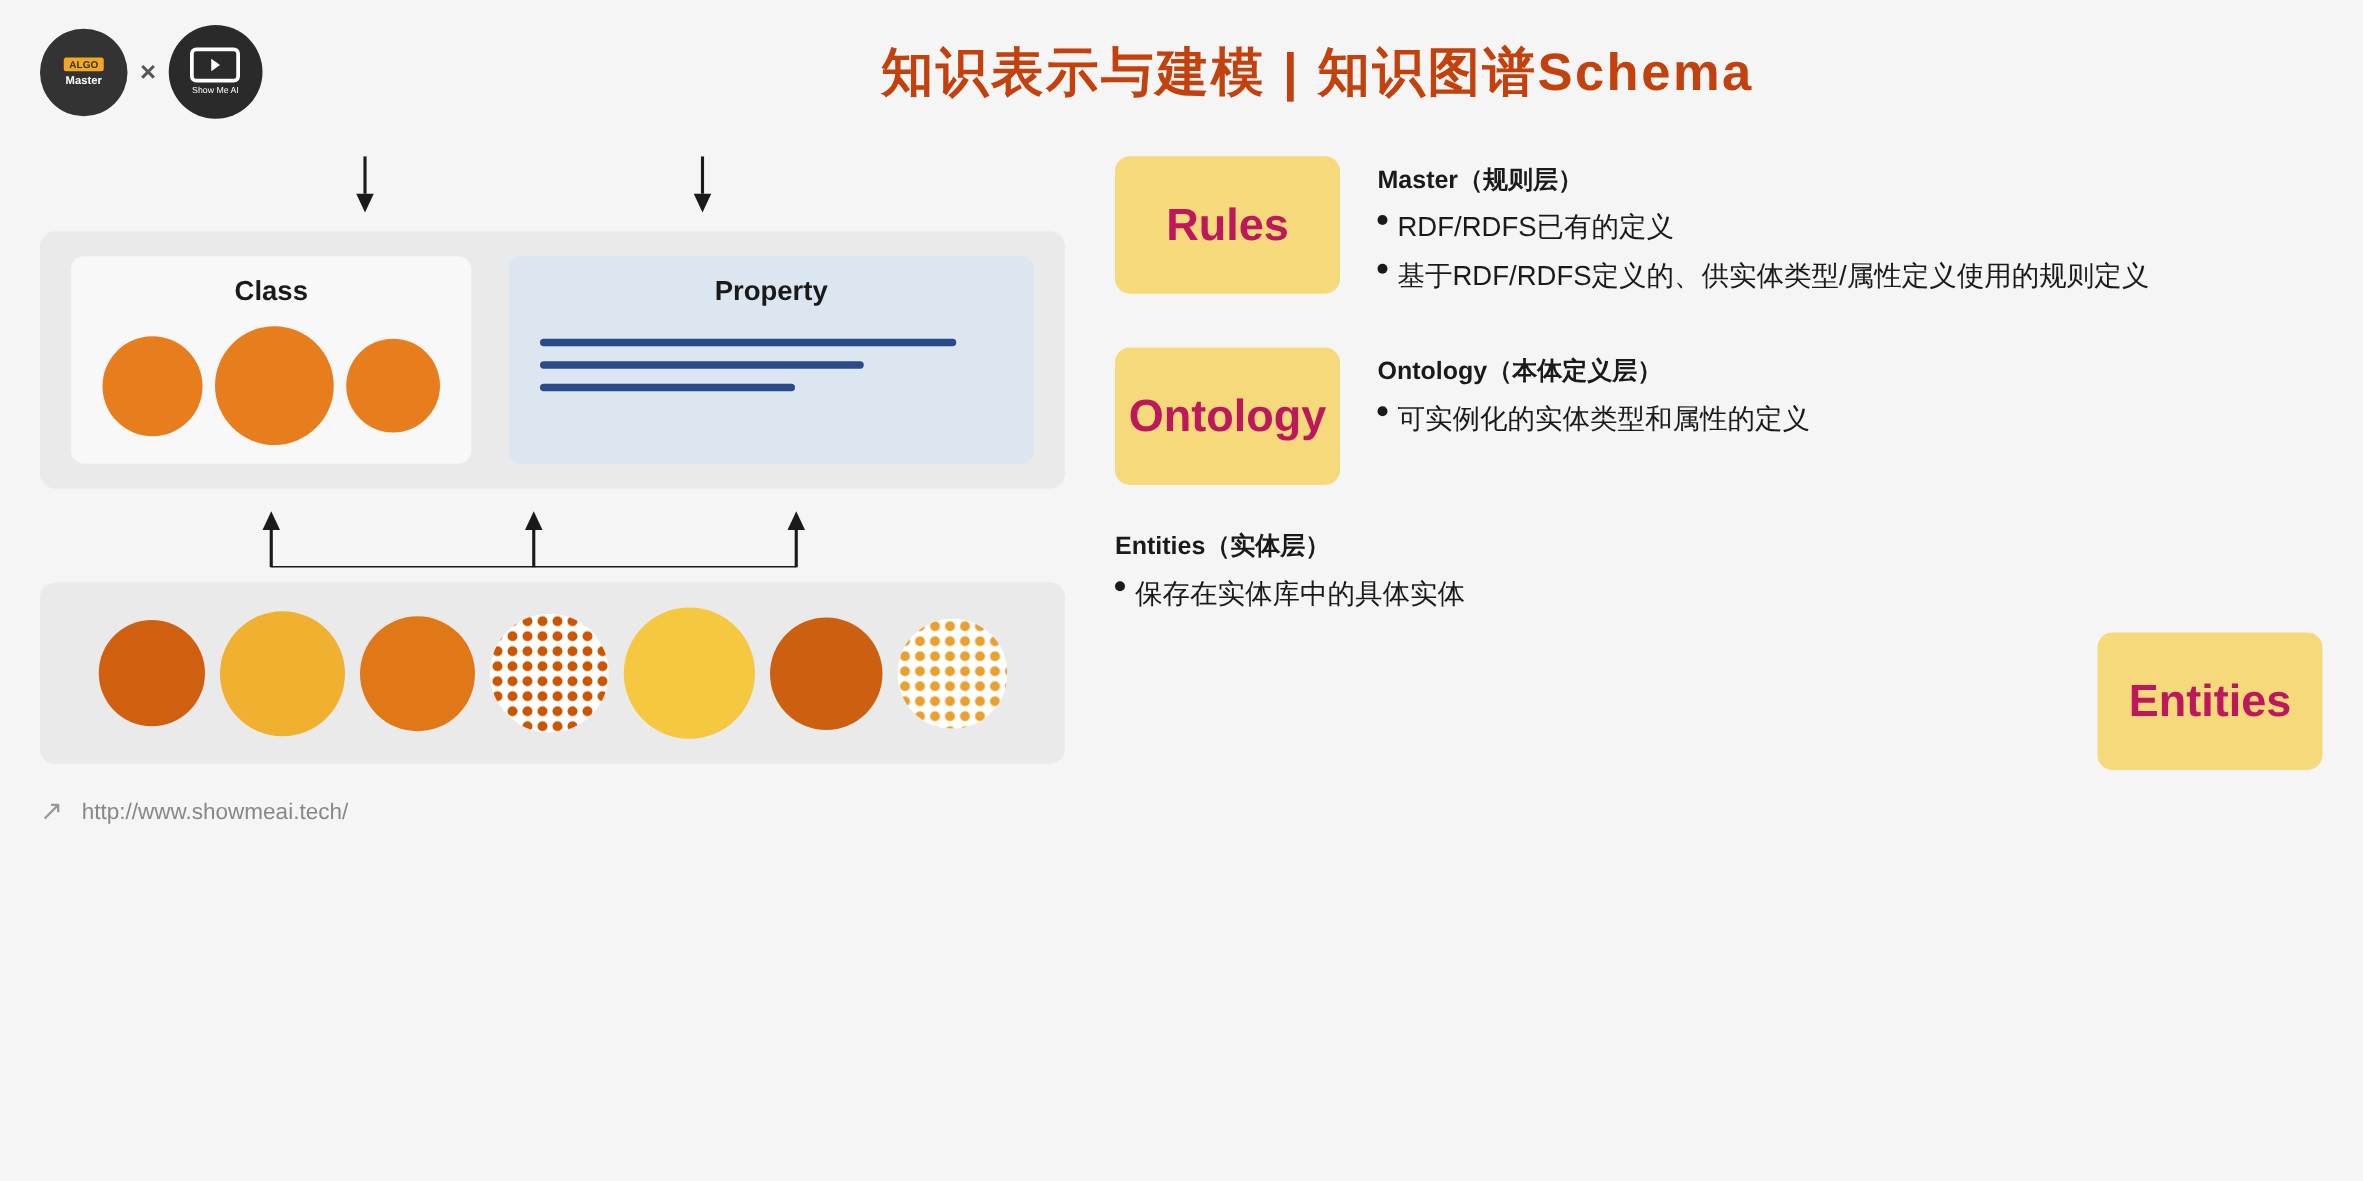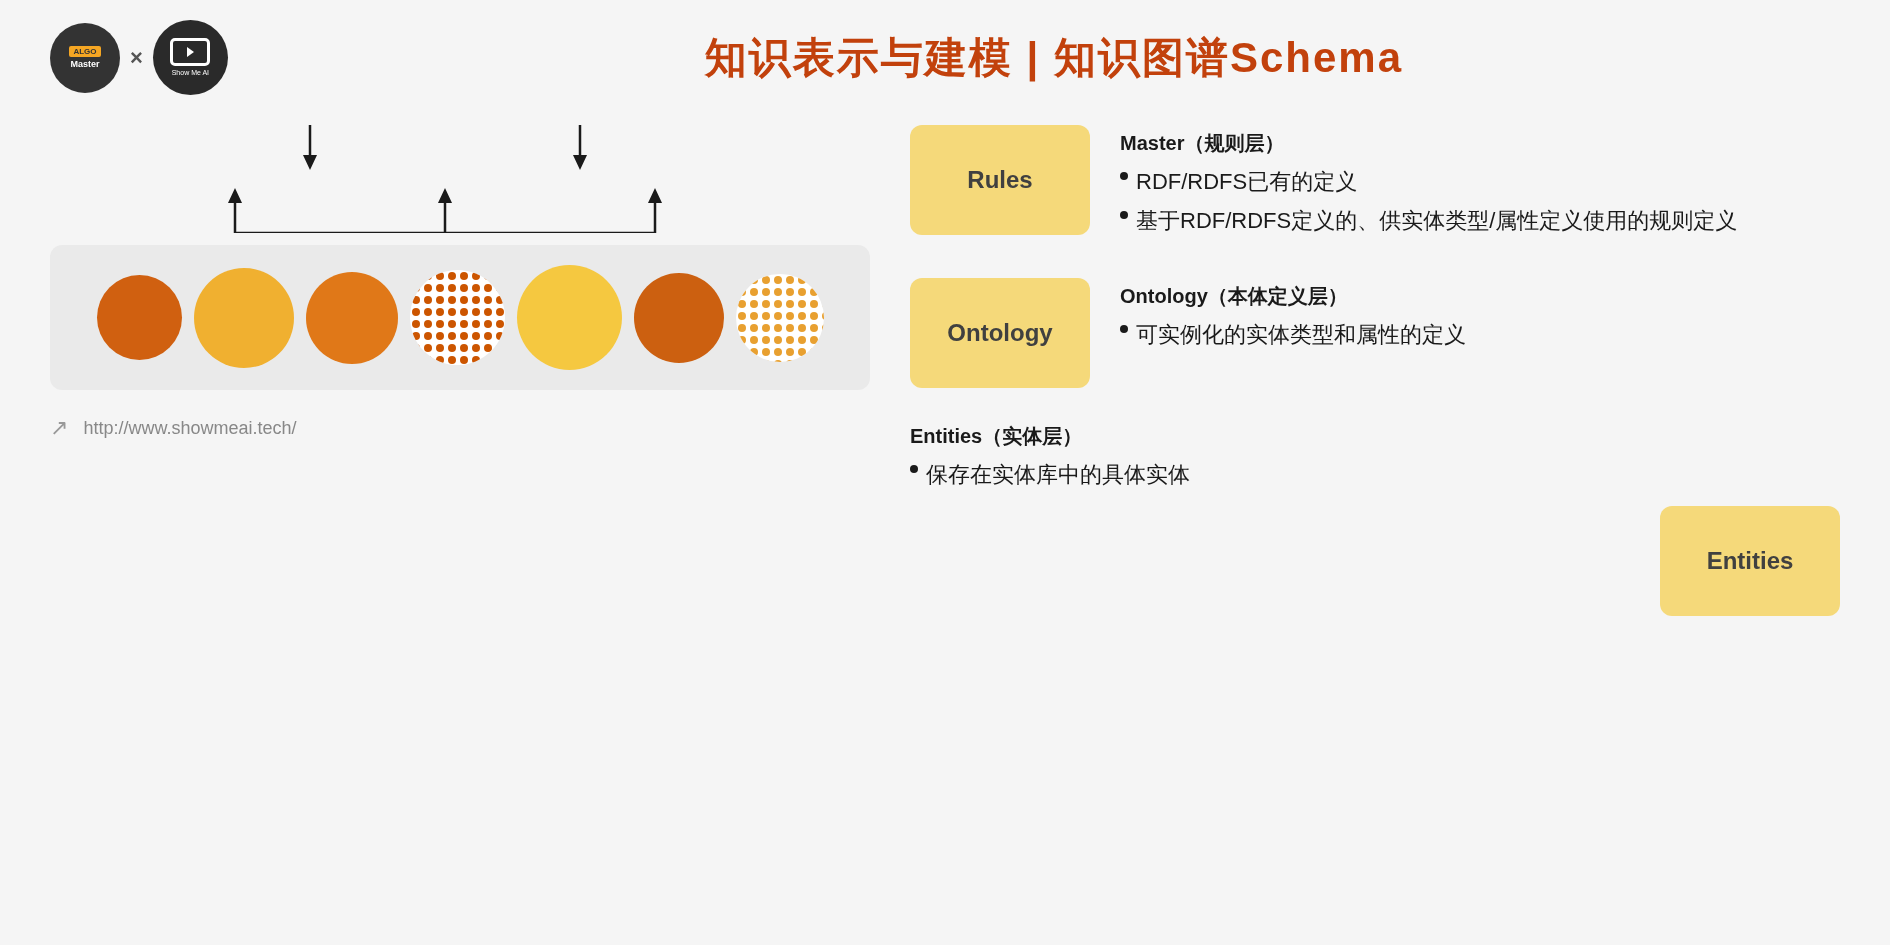--- a/index.html
+++ b/index.html
@@ -11,21 +11,21 @@
       overflow: hidden;
       position: relative;
     }
 
     .main-container {
       width: 1890px;
       height: 945px;
       background: #f5f5f5;
       display: flex;
       flex-direction: column;
-      padding: 20px 50px;
+      padding: 20px 32px;
     }
 
     
     .header {
       display: flex;
       align-items: center;
       margin-bottom: 30px;
     }
 
     .logos {
@@ -307,23 +307,23 @@
       align-items: flex-start;
     }
 
     .info-badge {
       flex: 0 0 180px;
       height: 110px;
       border-radius: 12px;
       display: flex;
       align-items: center;
       justify-content: center;
-      font-size: 24px;
-      font-weight: bold;
-      color: #404040;
+      font-size: 36px;
+      font-weight: bold;
+      color: #be185d;
     }
 
     .rules-badge { background: #f5d97a; }
     .ontology-badge { background: #f5d97a; }
     .entities-badge { background: #f5d97a; }
 
     .info-text {
       flex: 1;
       padding-top: 5px;
     }
@@ -446,20 +446,43 @@
           <line x1="150" y1="0" x2="150" y2="30" stroke="#1a1a1a" stroke-width="2.5"></line>
 
           <line x1="420" y1="0" x2="420" y2="30" stroke="#1a1a1a" stroke-width="2.5"></line>
 
           <polygon points="143,30 150,45 157,30" fill="#1a1a1a"></polygon>
 
           <polygon points="413,30 420,45 427,30" fill="#1a1a1a"></polygon>
         </svg>
       </div>
 
+      <div class="ontology-box">
+        <div class="ontology-inner">
+
+          <div class="class-section">
+            <div class="class-title">Class</div>
+            <div class="class-circles">
+              <div class="circle-orange-large ent-circle"></div>
+              <div class="circle-orange-xlarge ent-circle"></div>
+              <div class="circle-orange-medium ent-circle"></div>
+            </div>
+          </div>
+
+          <div class="property-section">
+            <div class="property-title">Property</div>
+            <div class="property-lines">
+              <div class="prop-line prop-line-long"></div>
+              <div class="prop-line prop-line-medium"></div>
+              <div class="prop-line prop-line-short"></div>
+            </div>
+          </div>
+
+        </div>
+      </div>
 
       <div class="between-arrow-section">
         <svg width="750" height="50" viewBox="0 0 750 50">
 
           <line x1="150" y1="50" x2="150" y2="20" stroke="#1a1a1a" stroke-width="2.5"></line>
 
           <line x1="570" y1="50" x2="570" y2="20" stroke="#1a1a1a" stroke-width="2.5"></line>
 
           <line x1="150" y1="50" x2="570" y2="50" stroke="#1a1a1a" stroke-width="2.5"></line>
 

